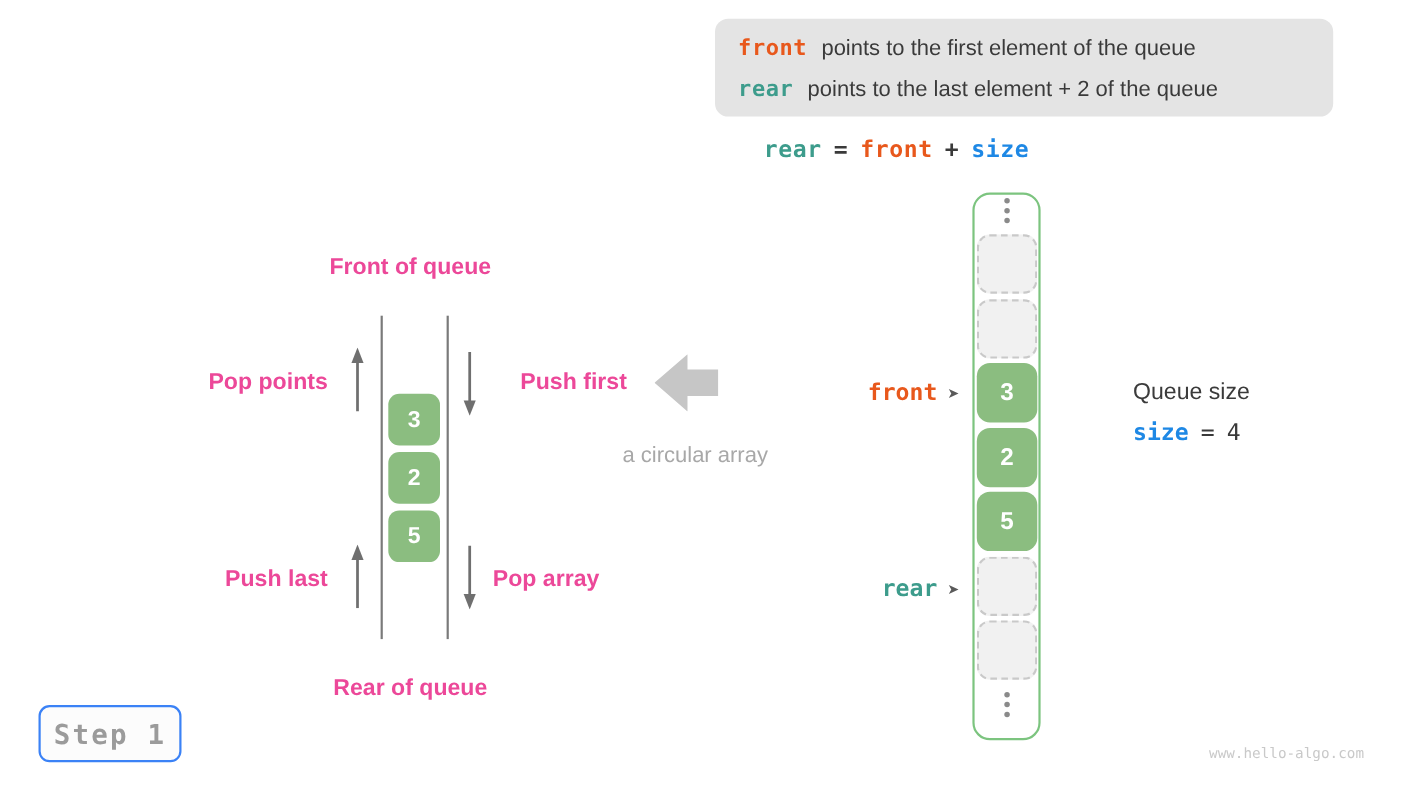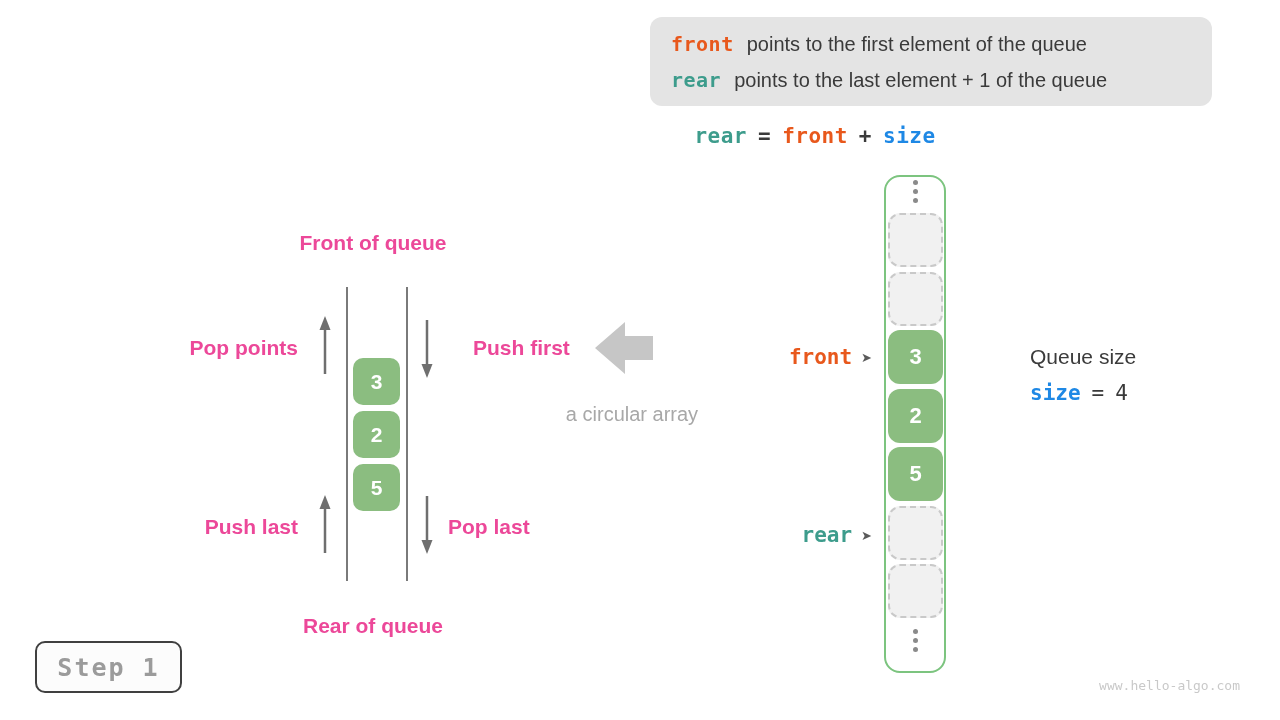--- a/index.html
+++ b/index.html
@@ -80,43 +80,43 @@
   
   .queue-size-label { left: 1030px; top: 345px; font-size: 21px; color: #3b3b3b; }
   .queue-size-eq {
     left: 1030px; top: 381px; display: flex; align-items: center; gap: 11px;
     font-size: 21px;
   }
   .queue-size-eq .plain { font-family: "DejaVu Sans Mono", monospace; color: #3a3a3a; }
 
   
   .step-badge {
-    left: 35px; top: 641px; width: 147px; height: 52px;
-    border: 2px solid #404040; border-radius: 10px; background: #fcfcfc;
+    left: 35px; top: 641px; width: 130px; height: 52px;
+    border: 2px solid #3b82f6; border-radius: 10px; background: #fcfcfc;
     display: flex; align-items: center; justify-content: center;
     font-size: 25px; color: #9b9b9b; letter-spacing: 2px;
   }
 
   .watermark {
     right: 40px; top: 678px;
     font-family: "DejaVu Sans Mono", monospace;
     font-size: 13px; color: #c9c9c9;
   }
 </style>
 </head>
 <body>
 
 <div class="abs info-box">
   <div class="info-line">
     <span class="mono code code-front">front</span>
     <span class="txt">points to the first element of the queue</span>
   </div>
   <div class="info-line">
     <span class="mono code code-rear">rear</span>
-    <span class="txt">points to the last element + 1 of the queue</span>
+    <span class="txt">points to the last element + 2 of the queue</span>
   </div>
 </div>
 
 <div class="abs equation mono">
   <span class="code-rear">rear</span>
   <span class="tok-dark">=</span>
   <span class="code-front">front</span>
   <span class="tok-dark">+</span>
   <span class="code-size">size</span>
 </div>
@@ -126,21 +126,21 @@
 <div class="abs vline" style="left:346px; top:287px; height:294px;"></div>
 <div class="abs vline" style="left:406px; top:287px; height:294px;"></div>
 
 <div class="abs qbox" style="top:358px;">3</div>
 <div class="abs qbox" style="top:411px;">2</div>
 <div class="abs qbox" style="top:464px;">5</div>
 
 <div class="abs diagram-label side-label-right" style="left:158px; top:336px;">Pop points</div>
 <div class="abs diagram-label" style="left:473px; top:336px;">Push first</div>
 <div class="abs diagram-label side-label-right" style="left:158px; top:515px;">Push last</div>
-<div class="abs diagram-label" style="left:448px; top:515px;">Pop last</div>
+<div class="abs diagram-label" style="left:448px; top:515px;">Pop array</div>
 
 <div class="abs diagram-label center-200" style="left:273px; top:614px;">Rear of queue</div>
 
 <svg class="abs" style="left:317px; top:316px;" width="16" height="58">
   <line x1="8" y1="58" x2="8" y2="12" stroke="#6f6f6f" stroke-width="2.5"></line>
   <polygon points="8,0 2.5,14 13.5,14" fill="#6f6f6f"></polygon>
 </svg>
 <svg class="abs" style="left:419px; top:320px;" width="16" height="58">
   <line x1="8" y1="0" x2="8" y2="46" stroke="#6f6f6f" stroke-width="2.5"></line>
   <polygon points="8,58 2.5,44 13.5,44" fill="#6f6f6f"></polygon>

